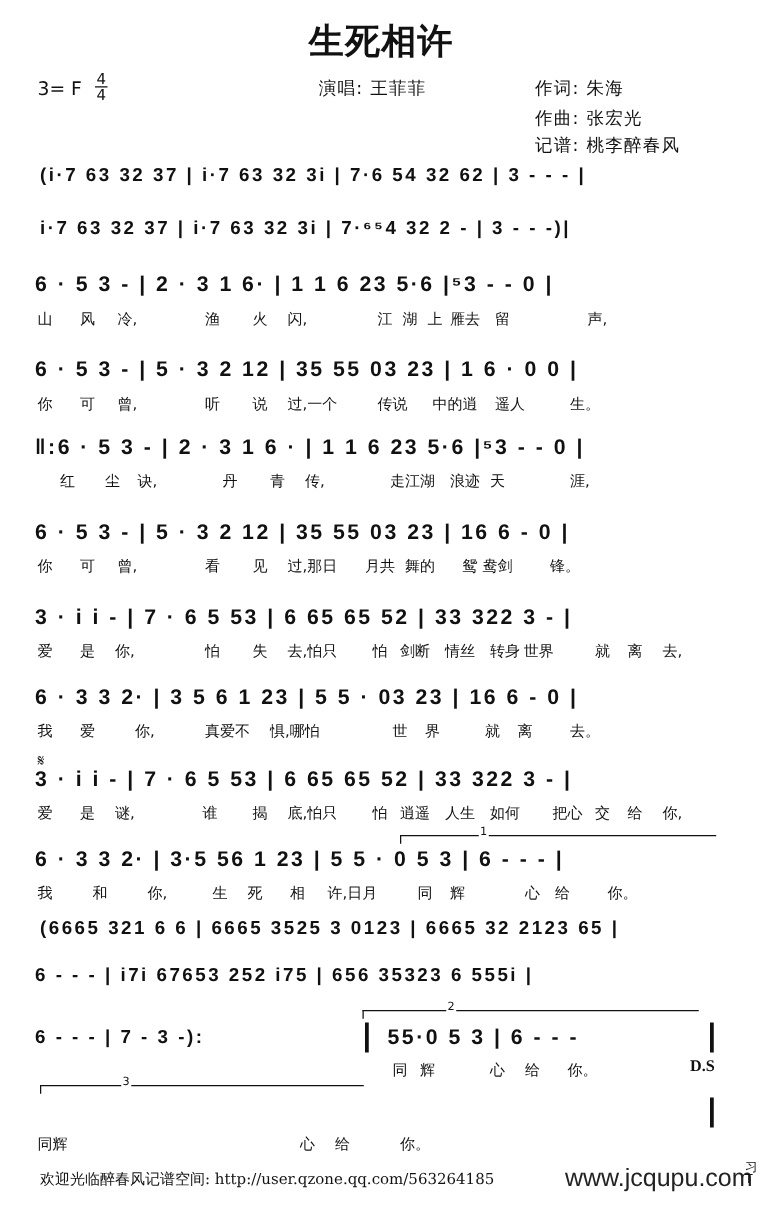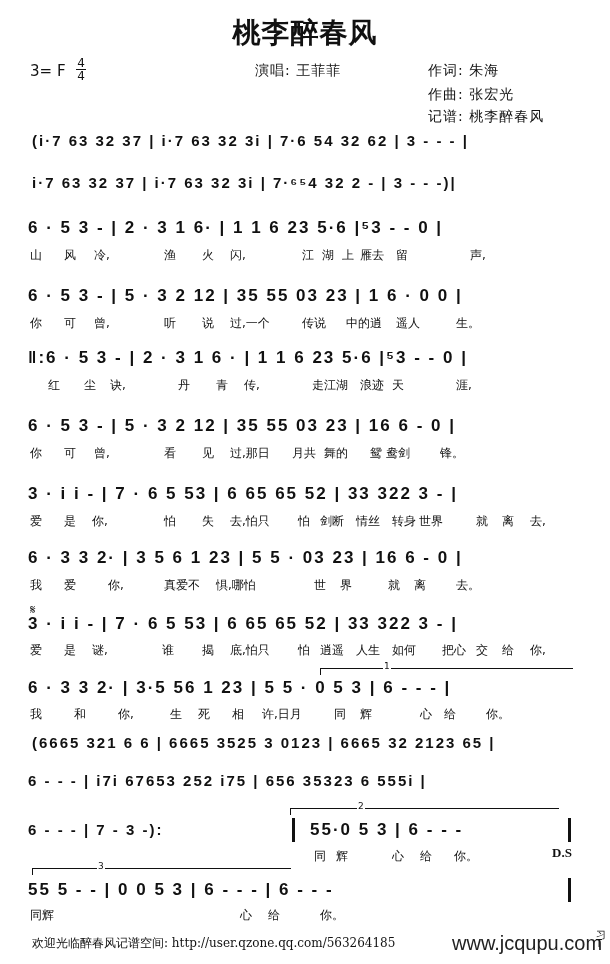--- a/index.html
+++ b/index.html
@@ -19,21 +19,21 @@
   .footer { left:32px; top:935px; font-size:12px; font-family:"DejaVu Serif", serif; }
   .wm { left:452px; top:932px; font-size:20px; font-family:"Liberation Sans", sans-serif; color:#222; }
   .wm2 { left:596px; top:930px; font-size:10px; line-height:9px; width:10px; }
   .ds { left:552px; top:845px; font-family:"Liberation Serif", serif; font-weight:bold; font-size:13px; }
   .segno { left:30px; top:602px; font-size:13px; font-family:"DejaVu Serif", serif; }
   .bar-end { position:absolute; top:0; width:3px; height:24px; background:#111; }
 </style>
 </head>
 <body>
 
-<div class="abs title">桃李醉春风</div>
+<div class="abs title">生死相许</div>
 <div class="abs key">3= F</div>
 <div class="abs ts">
   <div>4</div>
   <div style="border-top:1px solid #111;height:0;"></div>
   <div>4</div>
 </div>
 <div class="abs meta" style="left:255px;top:62px;">演唱: 王菲菲</div>
 <div class="abs meta" style="left:428px;top:62px;">作词: 朱海</div>
 <div class="abs meta" style="left:428px;top:86px;">作曲: 张宏光</div>
 <div class="abs meta" style="left:428px;top:108px;text-align:center;">记谱: 桃李醉春风</div>
@@ -209,21 +209,20 @@
   <span style="left:362px">心</span>
   <span style="left:390px">给</span>
   <span style="left:424px">你。</span>
 </div>
 <div class="abs ds">D.S</div>
 
 <div class="abs ending" style="left:32px;top:868px;width:258px;">
   <span class="num" style="left:64px;">3</span>
 </div>
 <div class="abs staff" style="top:878px;">
-  <div class="notes">55  5  -  - | 0  0  5  3 | 6  -  -  - | 6  -  -  - </div>
   <div class="bar-end" style="left:540px;"></div>
 </div>
 <div class="abs lyric" style="top:907px;">
   <span style="left:0px">同辉</span>
   <span style="left:210px">心</span>
   <span style="left:238px">给</span>
   <span style="left:290px">你。</span>
 </div>
 
 <div class="abs footer">欢迎光临醉春风记谱空间: http://user.qzone.qq.com/563264185</div>

